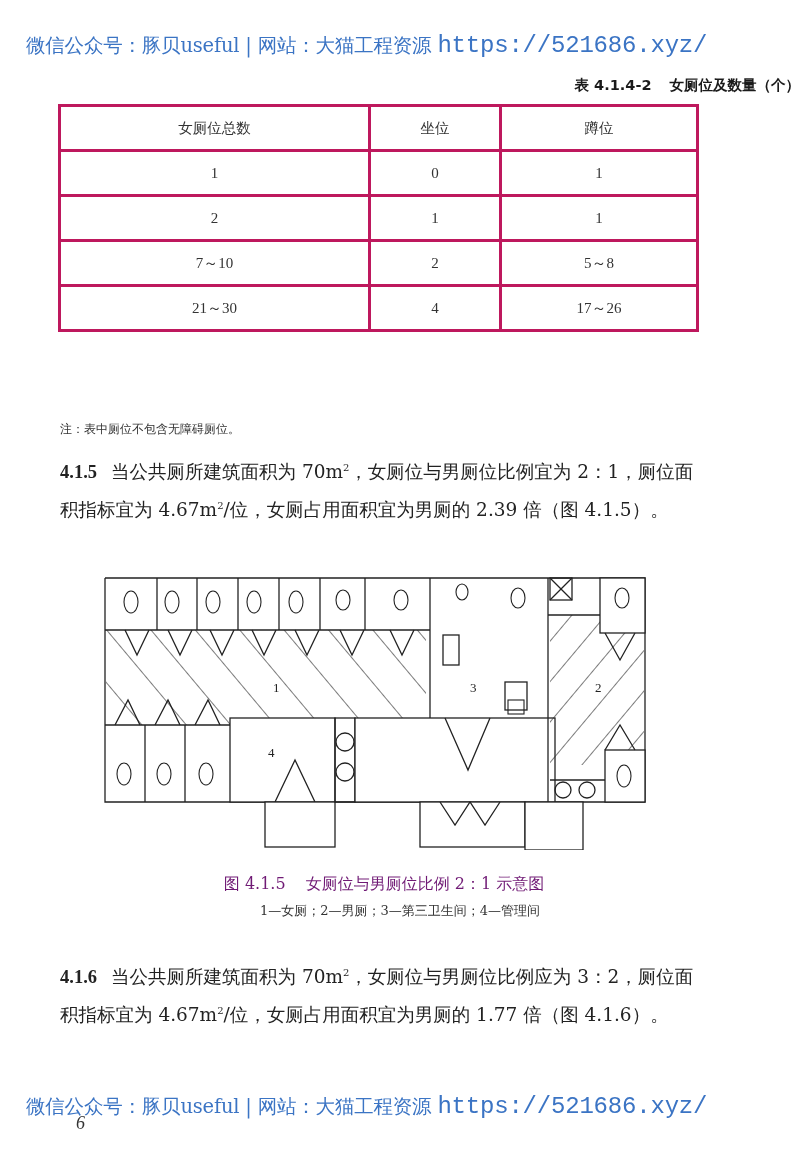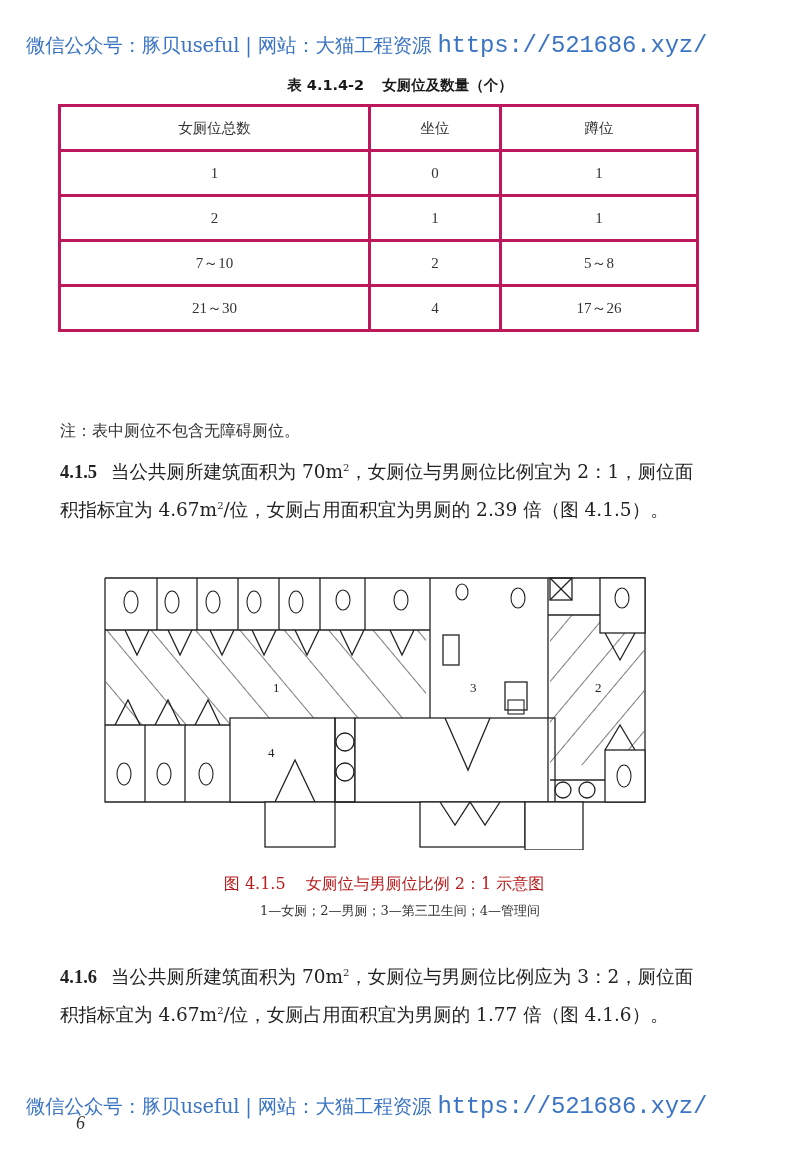--- a/index.html
+++ b/index.html
@@ -3,39 +3,39 @@
 <meta charset="utf-8">
 <style>
   html, body { margin:0; padding:0; background:#ffffff; }
   body { width:800px; height:1170px; position:relative; overflow:hidden;
          font-family:"DejaVu Serif", "Liberation Serif", serif; color:#1a1a1a; }
   .watermark { position:absolute; left:26px; width:760px; font-size:19.5px; color:#3b74c4;
                white-space:nowrap; letter-spacing:-0.2px; font-family:"DejaVu Serif", serif; }
   .watermark .url { font-family:"Liberation Mono", "DejaVu Sans Mono", monospace; font-size:24px; }
   .wm-top { top:32px; }
   .wm-bottom { top:1093px; }
-  .table-title { position:absolute; top:76px; left:0; width:800px; text-align:center;
+  .table-title { position:absolute; top:76px; left:0; width:800px; text-align:right;
                  font-family:"DejaVu Sans", sans-serif; font-weight:bold; font-size:14.5px; }
   .table-title .sp { display:inline-block; width:18px; }
   table.spec { position:absolute; top:104px; left:58px; width:641px; border-collapse:collapse;
                border:2px solid #222; font-size:14px; }
   table.spec th, table.spec td { border:3px solid #be185d; text-align:center; height:42px; padding:0;
                font-weight:normal; color:#333; }
   table.spec th { font-family:"DejaVu Sans", sans-serif; font-size:14.5px; }
   table.spec td { font-family:"Liberation Serif", serif; font-size:15px; }
-  .note { position:absolute; top:421px; left:60px; font-size:16px; color:#333;
+  .note { position:absolute; top:421px; left:60px; font-size:12px; color:#333;
           font-family:"DejaVu Sans", sans-serif; }
   .para { position:absolute; left:60px; width:650px; font-size:18.5px; line-height:33px; color:#222; }
   .para .num { font-weight:bold; font-family:"Liberation Serif", serif; margin-right:14px; }
   .para sup { font-size:10px; }
   .p415 { top:451px; }
   .p416 { top:956px; }
   .figure { position:absolute; top:570px; left:100px; width:560px; height:280px; }
   .fig-caption { position:absolute; top:874px; left:0; width:768px; text-align:center;
-                 font-size:16px; color:#b91c1c; }
+                 font-size:16px; color:#701a75; }
   .fig-caption .sp { display:inline-block; width:20px; }
   .fig-legend { position:absolute; top:902px; left:0; width:800px; text-align:center;
                 font-size:13px; color:#333; }
   .page-num { position:absolute; top:1113px; left:76px; font-size:18px; font-style:italic;
               color:#333; font-family:"Liberation Serif", serif; }
 </style>
 </head>
 <body>
 
 <div class="watermark wm-top"><span>微信公众号：豚贝useful | 网站：大猫工程资源 </span><span class="url">https://521686.xyz/</span></div>

